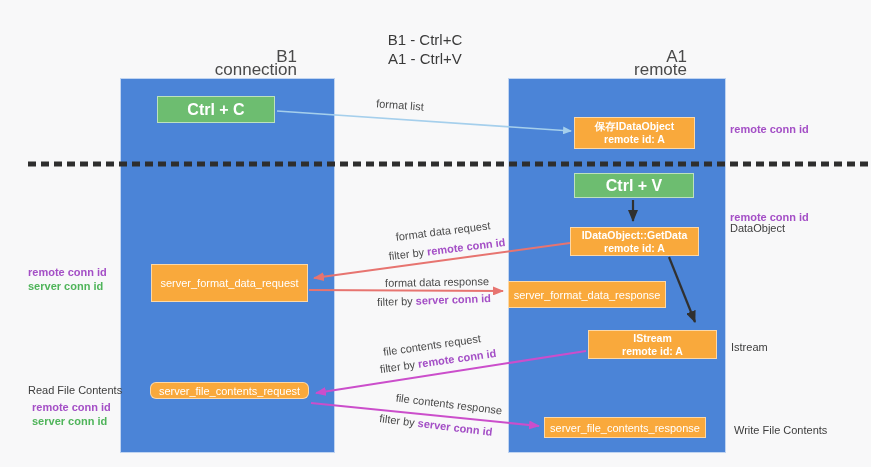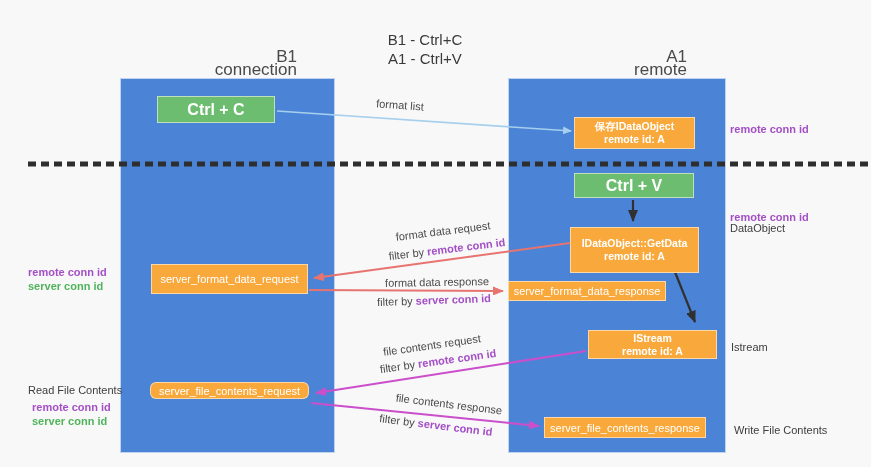--- a/index.html
+++ b/index.html
@@ -80,30 +80,30 @@
   </div>
   <div class="abs action" style="left:574px;top:173px;width:120px;height:25px;">
     <span>Ctrl + V</span>
   </div>
 
   <div class="abs node node2" style="left:574px;top:117px;width:121px;height:32px;align-items:center;">
     <div>保存IDataObject</div>
     <div>remote id: A</div>
   </div>
 
-  <div class="abs node node2" style="left:570px;top:227px;width:129px;height:46px;">
+  <div class="abs node node2" style="left:570px;top:227px;width:129px;height:29px;">
     <div>IDataObject::GetData</div>
     <div>remote id: A</div>
   </div>
 
-  <div class="abs node node1" style="left:151px;top:264px;width:157px;height:30px;">
+  <div class="abs node node1" style="left:151px;top:264px;width:157px;height:38px;">
     <span>server_format_data_request</span>
   </div>
 
-  <div class="abs node node1" style="left:508px;top:281px;width:158px;height:20px;">
+  <div class="abs node node1" style="left:508px;top:281px;width:158px;height:27px;">
     <span>server_format_data_response</span>
   </div>
 
   <div class="abs node node2" style="left:588px;top:330px;width:129px;height:29px;">
     <div>IStream</div>
     <div>remote id: A</div>
   </div>
 
   <div class="abs node node1" style="left:150px;top:382px;width:159px;height:17px;border-radius:6px;">
     <span>server_file_contents_request</span>

